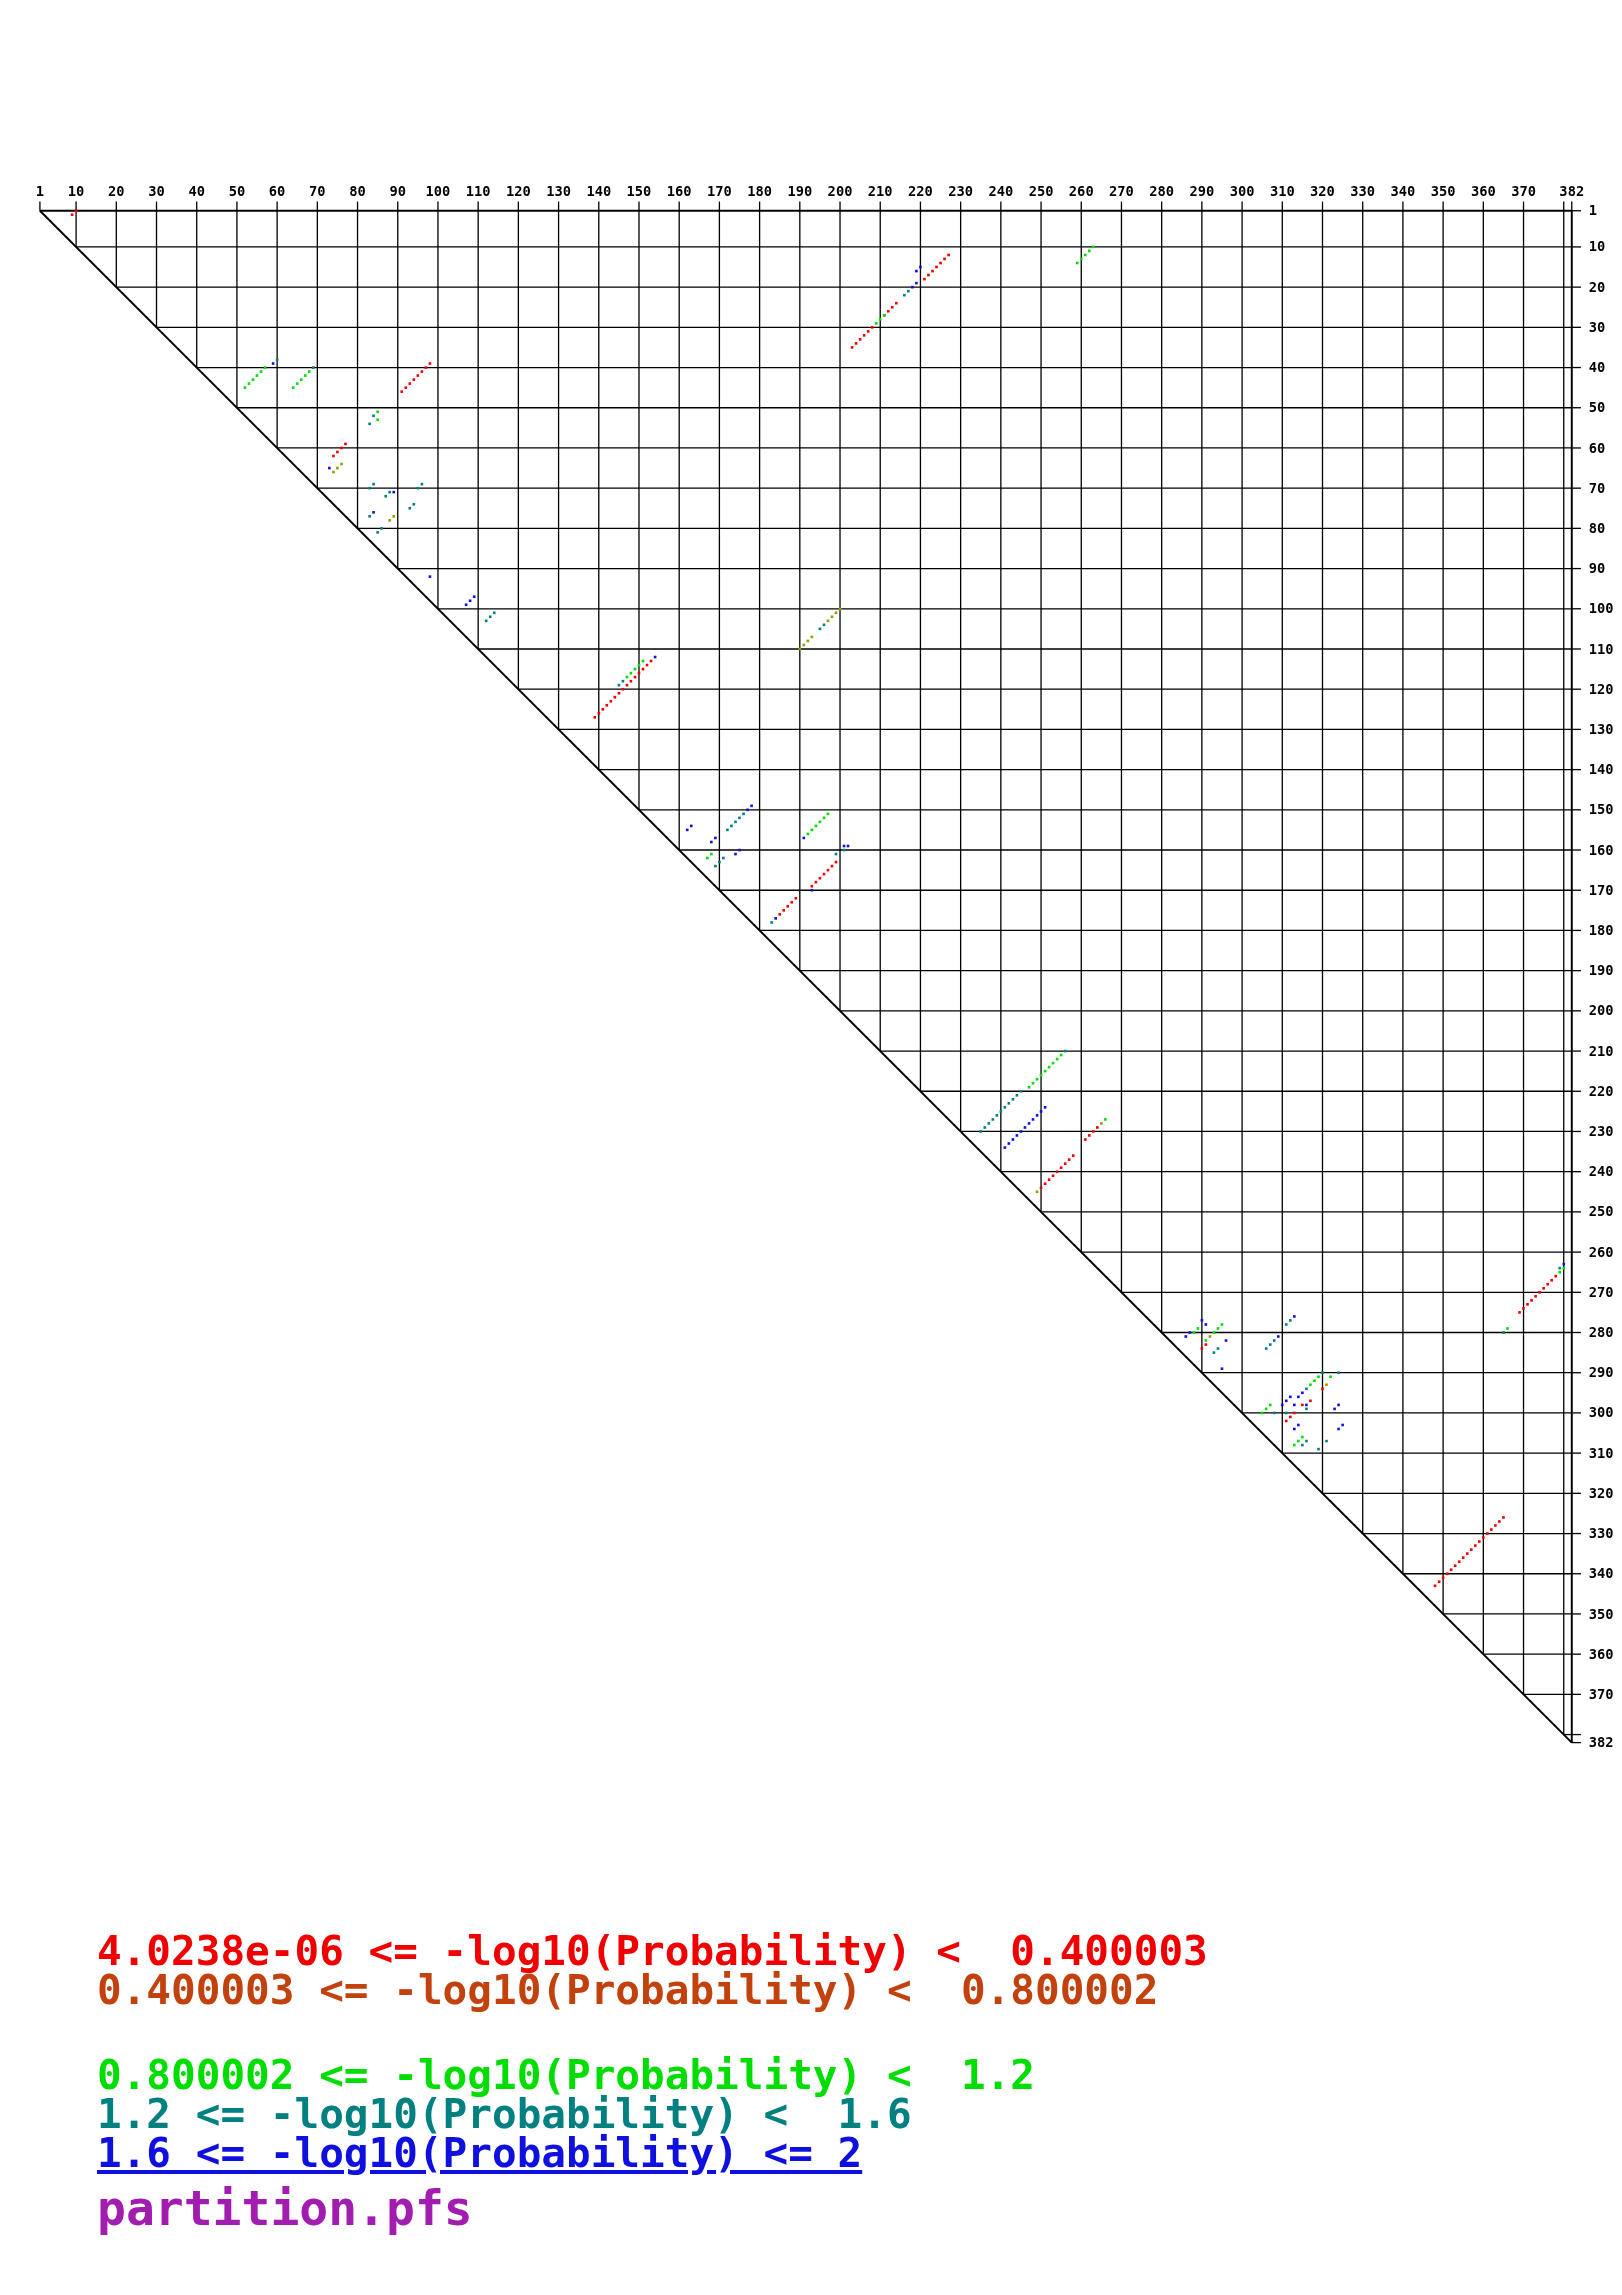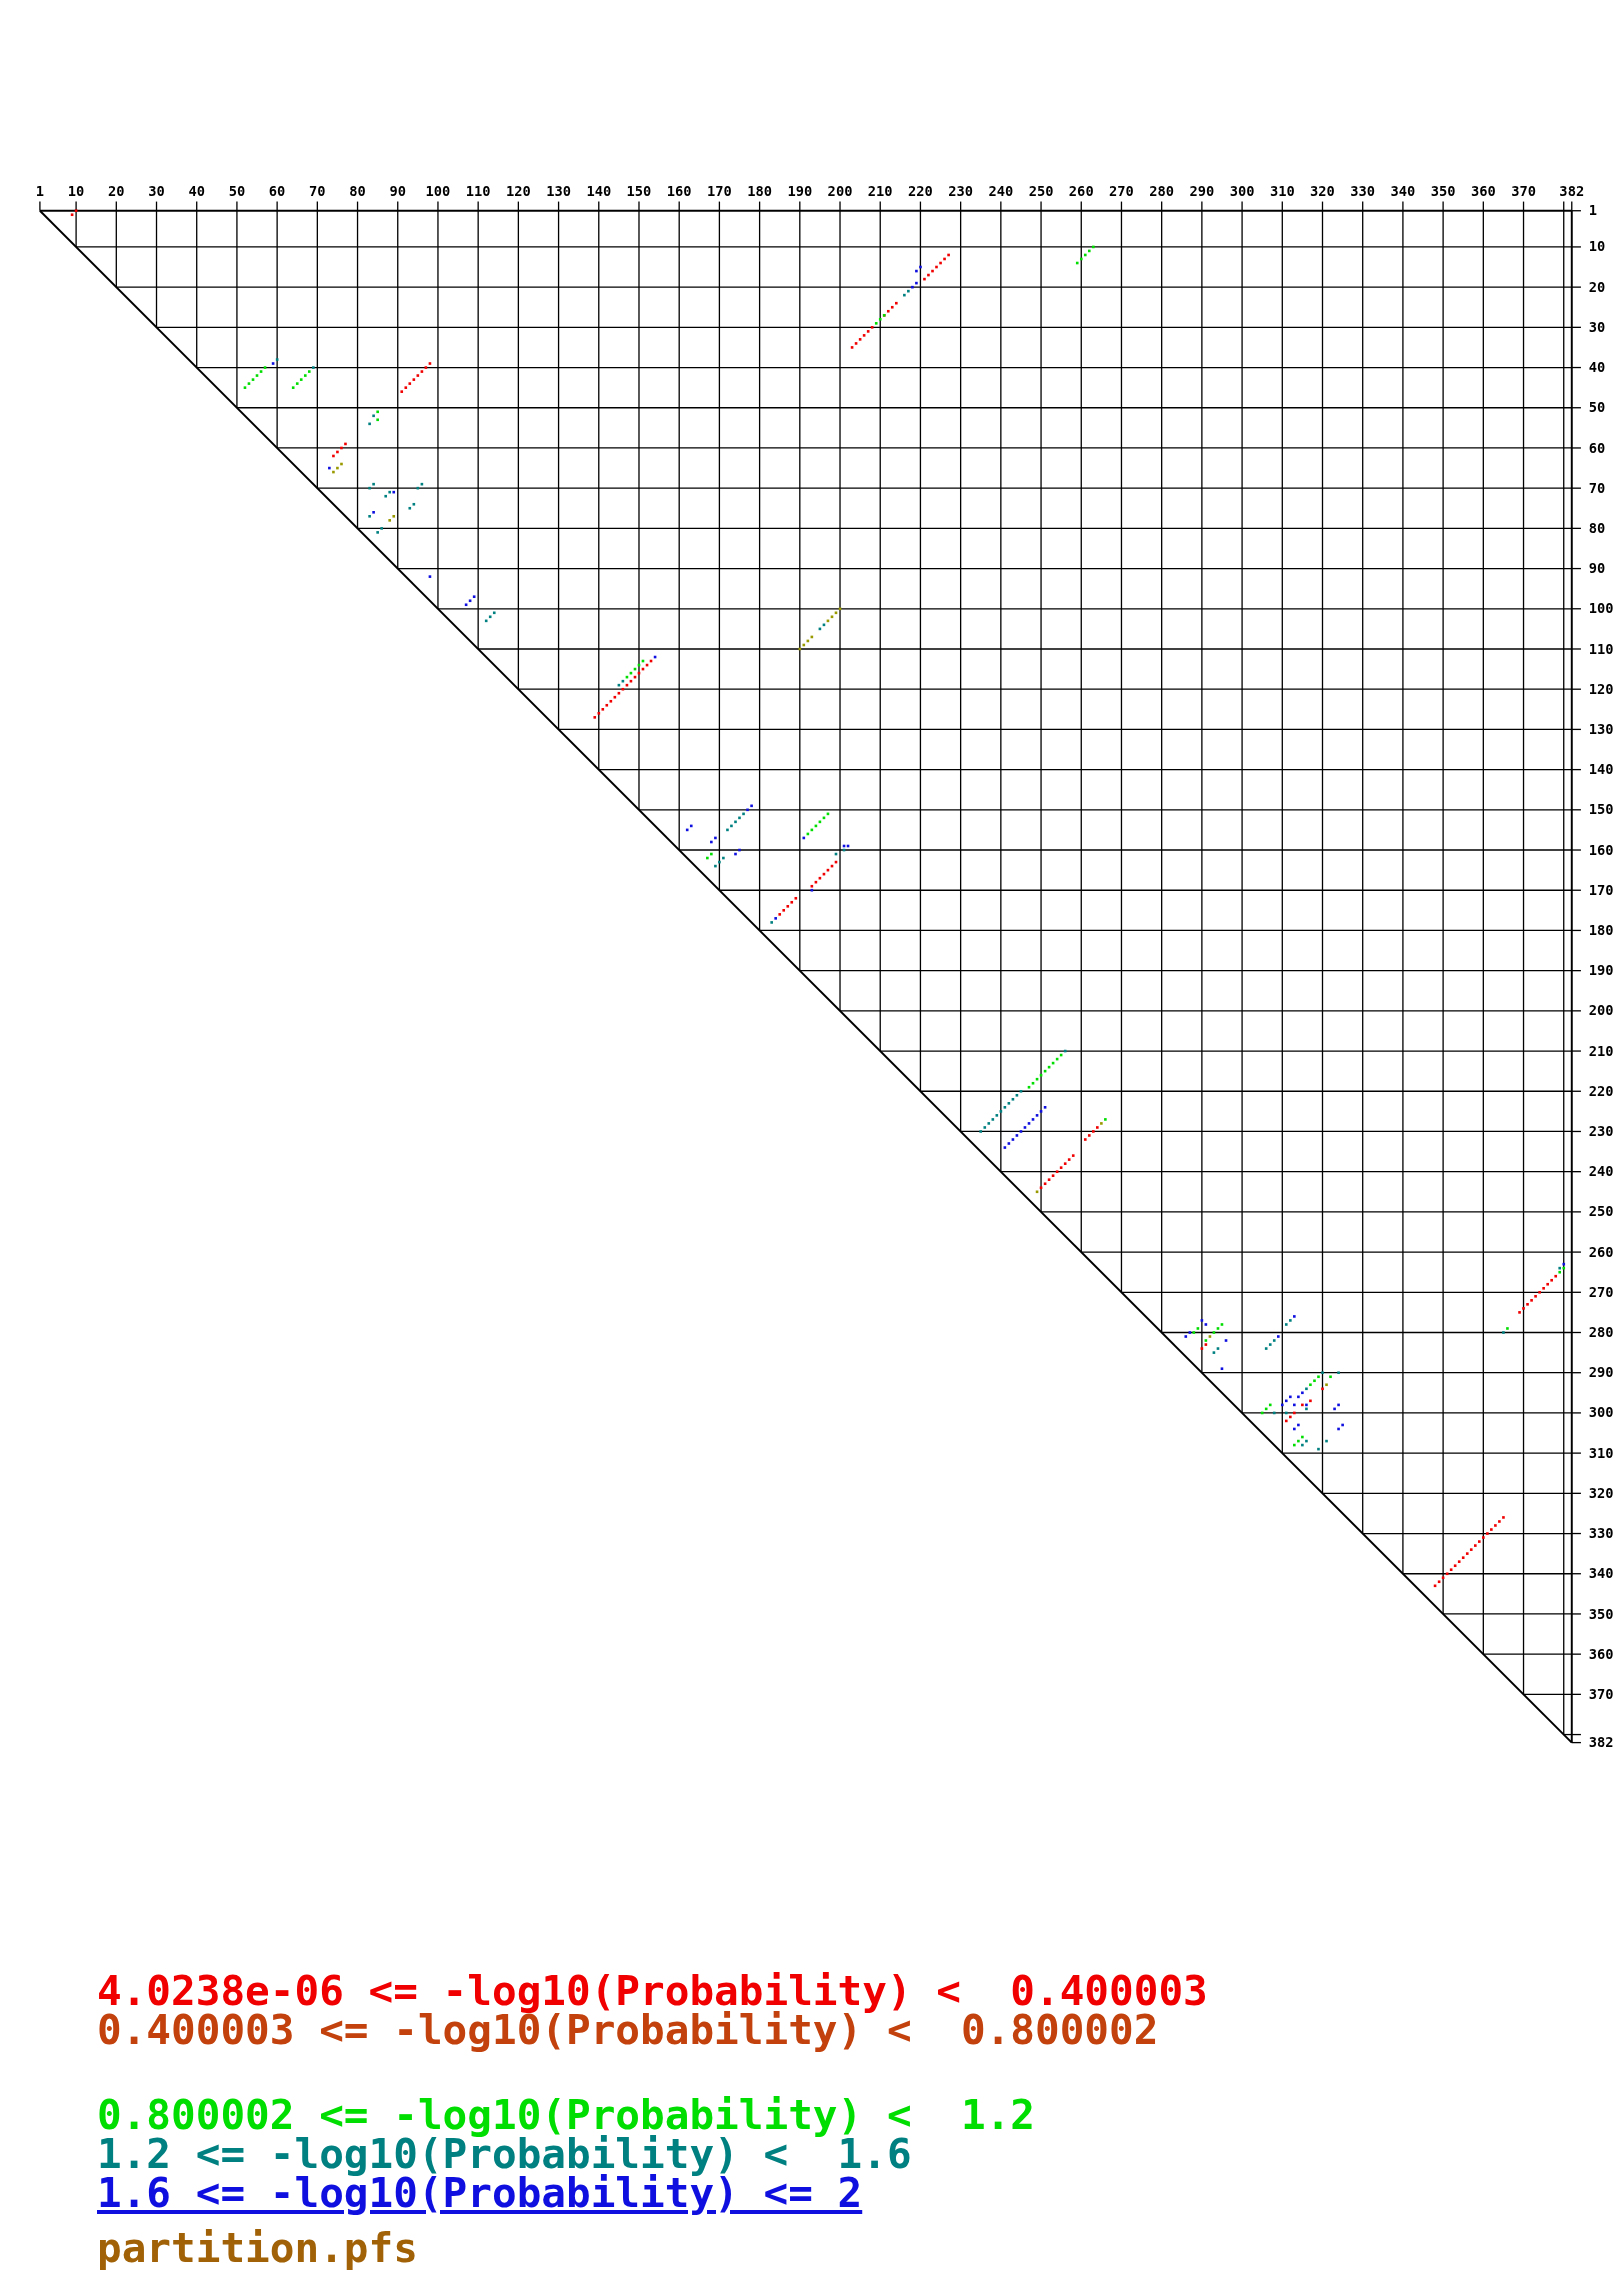--- a/index.html
+++ b/index.html
@@ -1,24 +1,24 @@
 <!DOCTYPE html>
 <html style="font-size:10.5px"><head>
 <meta charset="utf-8">
 <style>
   html,body{margin:0;padding:0;background:#ffffff;}
   .page{position:relative;width:1622px;height:2295px;background:#ffffff;overflow:hidden;
         font-family:"DejaVu Sans Mono",monospace;}
   #plot-svg{position:absolute;left:0;top:0;}
   .axis-label{font-family:"DejaVu Sans Mono",monospace;font-weight:bold;font-size:21px;fill:#000;}
-  .legend{position:absolute;left:97px;top:1972px;}
+  .legend{position:absolute;left:97px;top:1932px;}
   .legend-line{font-family:"DejaVu Sans Mono",monospace;font-weight:bold;font-size:41px;
                line-height:39px;white-space:pre;}
-  .filename{font-family:"DejaVu Sans Mono",monospace;font-weight:bold;font-size:41px;
-            line-height:39px;color:#a16207;margin-top:15.7px;white-space:pre;}
+  .filename{font-family:"DejaVu Sans Mono",monospace;font-weight:bold;font-size:48px;
+            line-height:39px;color:#a21caf;margin-top:15.7px;white-space:pre;}
 </style>
 </head>
 <body>
 
 <div class="page">
 
   <svg id="plot-svg" width="1622" height="1963" viewBox="0 0 2479 3000">
       <g>
         <line x1="116.30499999999999" y1="322" x2="116.30499999999999" y2="377.305" stroke="#000" stroke-width="2"></line>
         <line x1="116.30499999999999" y1="377.305" x2="2402.245" y2="377.305" stroke="#000" stroke-width="2"></line>

